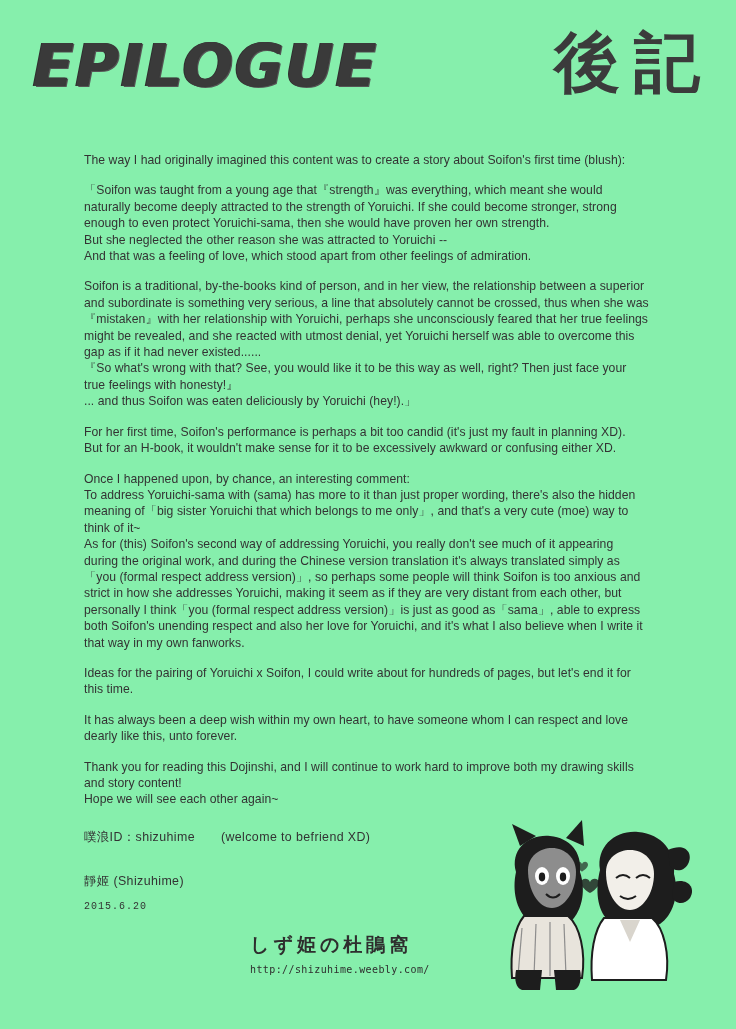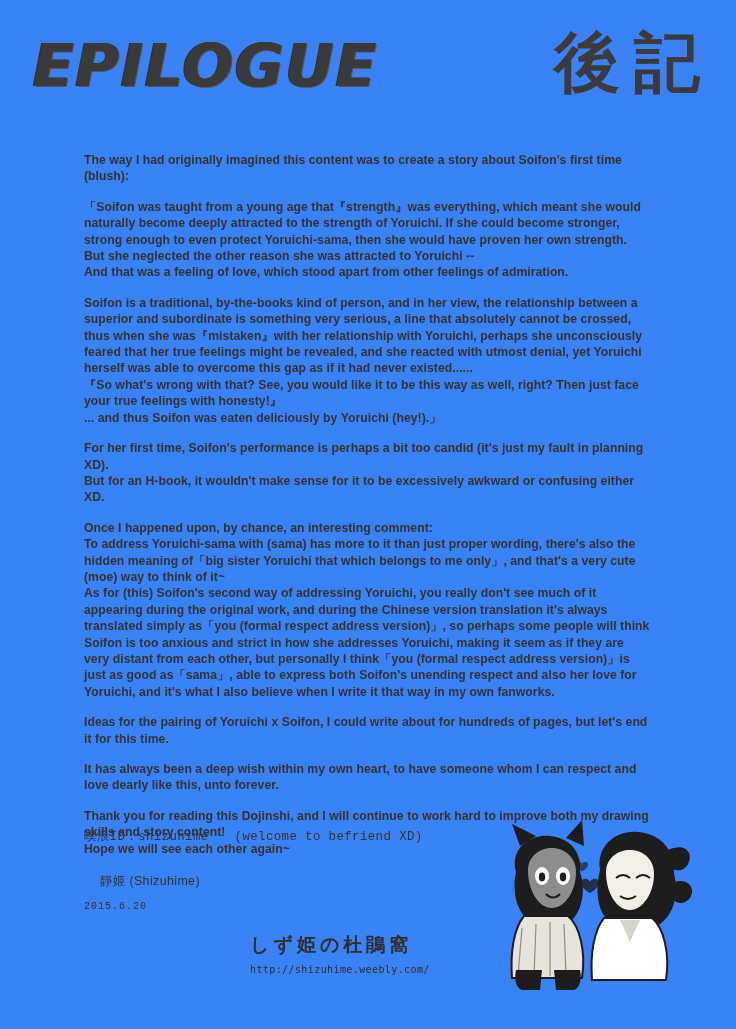--- a/index.html
+++ b/index.html
@@ -11,21 +11,21 @@
     width: 736px;
     height: 1029px;
     position: relative;
     overflow: hidden;
     font-family: "Liberation Sans", sans-serif;
     color: #2b2b2b;
   }
   .page {
     position: absolute;
     inset: 0;
-    background: #3b82f6;
+    background: #86efac;
   }
   
   .header {
     position: absolute;
     left: 0;
     top: 18px;
     width: 736px;
     height: 92px;
   }
   .epilogue {
@@ -58,50 +58,47 @@
   
   .body-text {
     position: absolute;
     left: 84px;
     top: 152px;
     width: 566px;
     font-size: 12.2px;
     line-height: 16.4px;
     color: #333;
     letter-spacing: 0.05px;
-    font-weight: bold;
   }
   .para {
     margin: 0 0 14px 0;
     white-space: pre-wrap;
   }
   .para:last-child { margin-bottom: 7px; }
 
   
   .sig {
     position: absolute;
     left: 84px;
     top: 828px;
     width: 420px;
     font-size: 12.4px;
     line-height: 18px;
     color: #333;
   }
   .sig .line1 {
     letter-spacing: 0.4px;
     margin-bottom: 26px;
-    font-family: Liberation Mono, monospace;
   }
   .sig .paren {
     margin-left: 26px;
   }
   .sig .line2 {
     letter-spacing: 0.4px;
     margin-bottom: 8px;
-    margin-left: 16px;
   }
   .sig .line3 {
     letter-spacing: 1px;
     font-family: Liberation Mono, monospace;
     font-size: 10px;
   }
 
   
   .footer {
     position: absolute;

